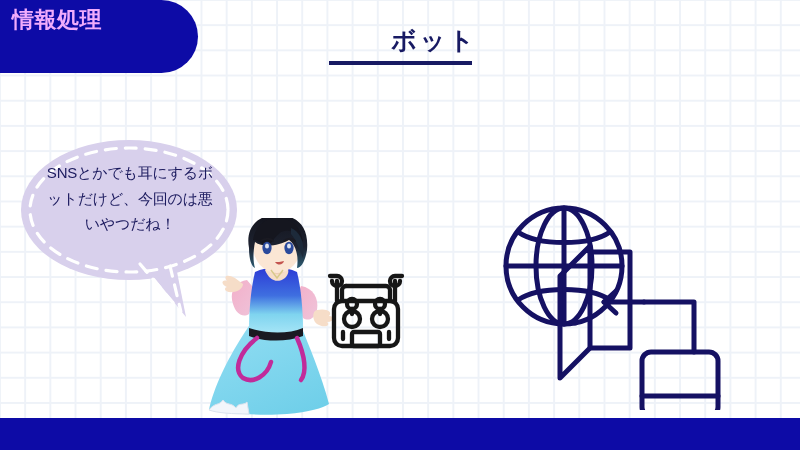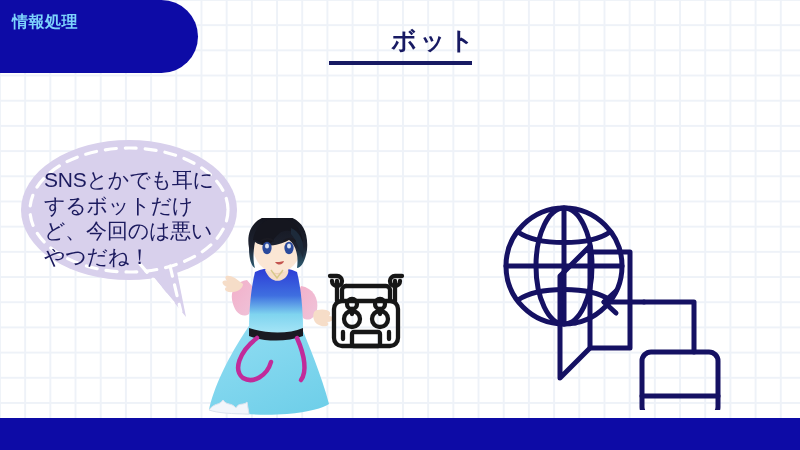--- a/index.html
+++ b/index.html
@@ -31,26 +31,27 @@
     left: -14px;
     top: 0;
     width: 212px;
     height: 73px;
     background: #0d0ba6;
     border-radius: 0 40px 40px 0;
     box-sizing: border-box;
     padding: 7px 0 0 26px;
   }
   #badge .line {
-    color: #7dd3fc;
-    font-size: 16px;
+    color: #f0abfc;
+    font-size: 22px;
     font-weight: bold;
     line-height: 29px;
     letter-spacing: 0.5px;
     white-space: nowrap;
+    font-family: Liberation Mono, monospace;
   }
 
   
   #title-wrap {
     position: absolute;
     left: 327px;
     top: 18px;
     width: 150px;
     text-align: center;
   }
@@ -81,24 +82,25 @@
     height: 185px;
   }
   #bubble-svg {
     position: absolute;
     left: 0;
     top: 0;
   }
   #bubble-text {
     position: absolute;
     left: 26px;
-    top: 30px;
+    top: 23px;
     width: 172px;
+    text-align: center;
     color: #1b1a5e;
-    font-size: 21px;
+    font-size: 15px;
     line-height: 25.5px;
     letter-spacing: -0.2px;
   }
 
   
   #girl {
     position: absolute;
     left: 205px;
     top: 218px;
     width: 145px;

